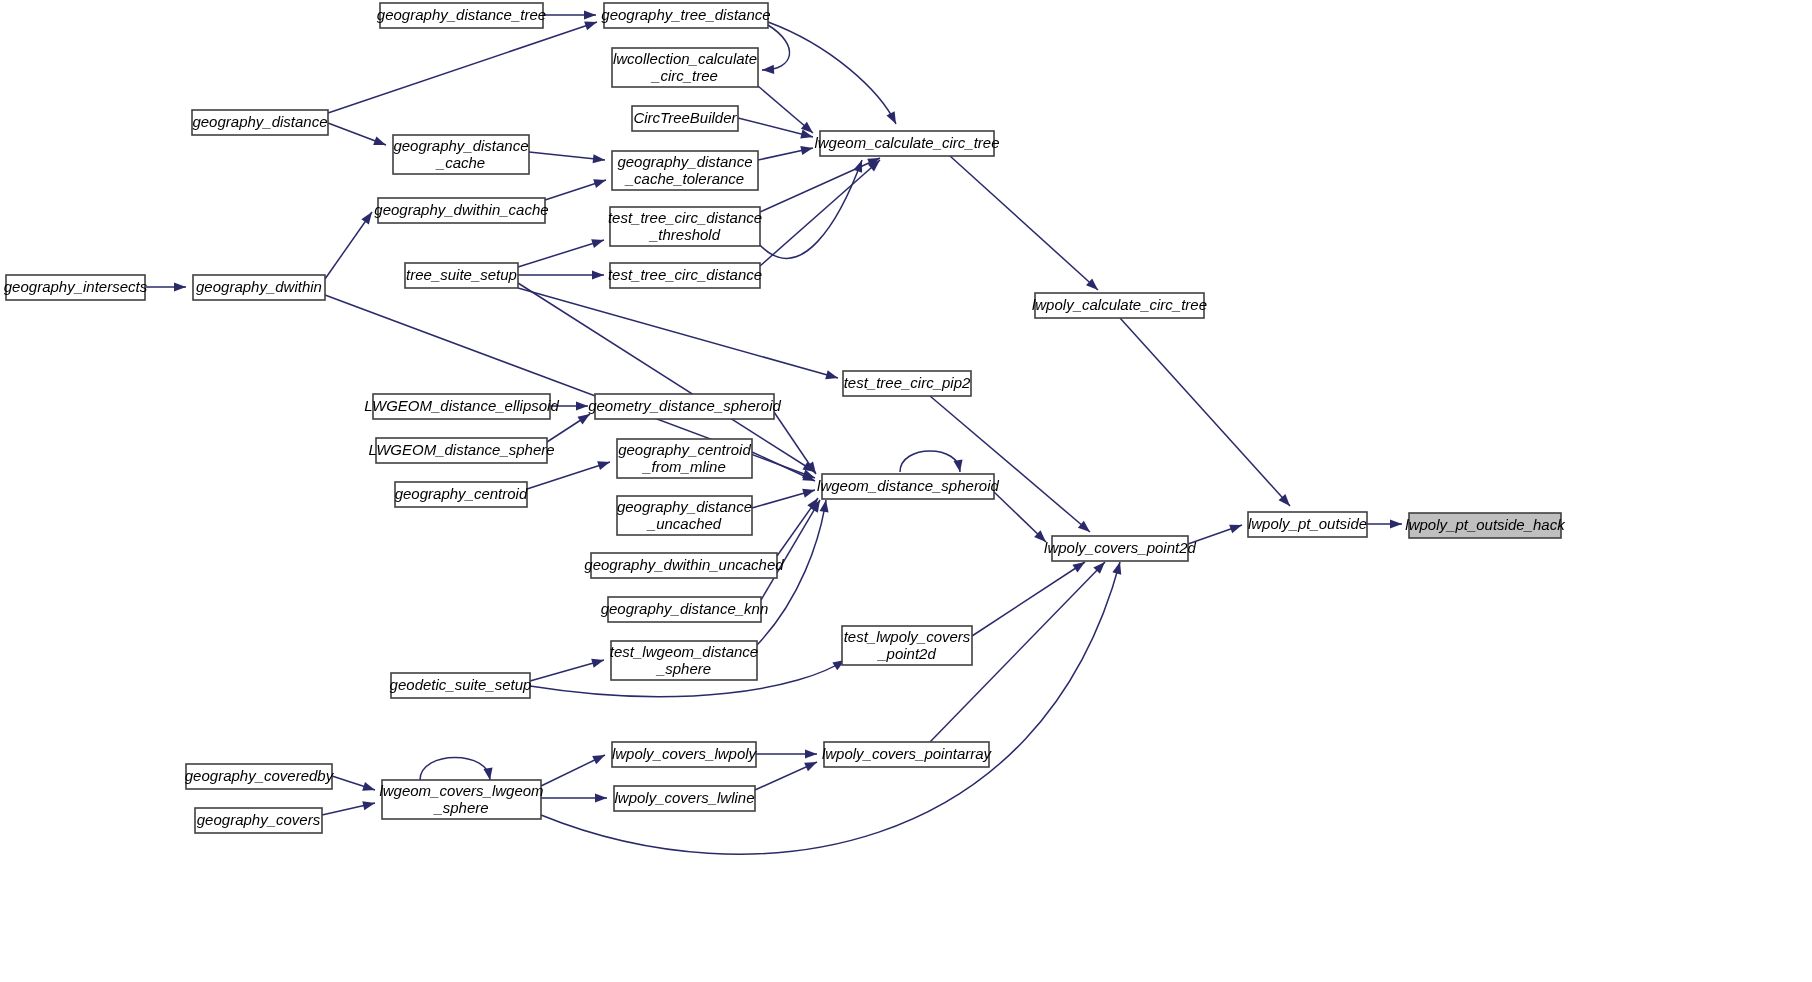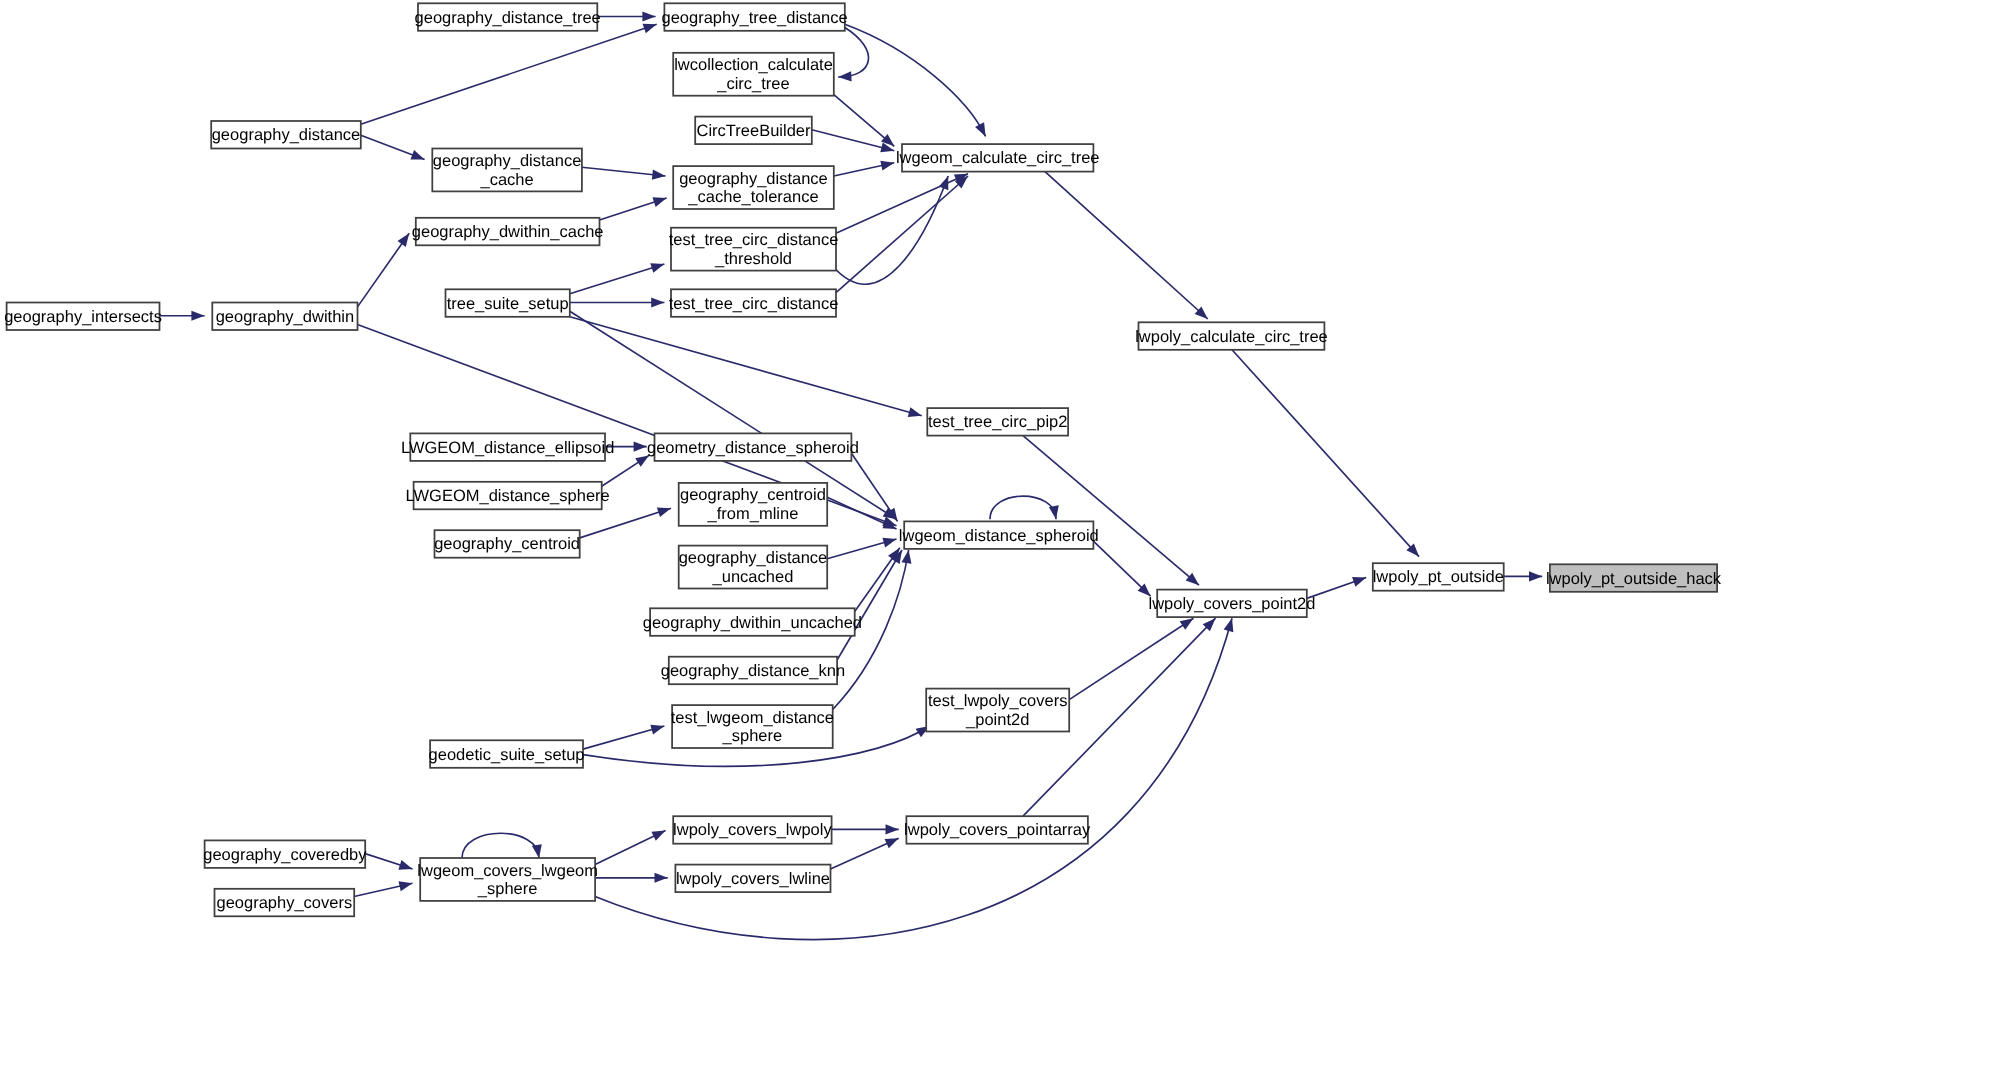--- a/index.html
+++ b/index.html
@@ -1,17 +1,17 @@
 <!DOCTYPE html>
 <html><head>
 <meta charset="utf-8">
 <style>
   html,body{margin:0;padding:0;background:#ffffff;}
   body{width:1812px;height:982px;overflow:hidden;font-family:"Liberation Sans",sans-serif;}
-  #graph{position:relative;width:1812px;height:982px;}
+  #graph{position:relative;width:1812px;height:982px;font-style:italic;}
   svg{position:absolute;top:0;left:0;width:1812px;height:982px;}
   .nodeLabel{
     font-family:"Liberation Sans",sans-serif;
     font-size:15px;
     fill:#000000;
     text-anchor:middle;
     dominant-baseline:middle;
   }
   .nodeBox{fill:#ffffff;stroke:#404040;stroke-width:1.6;}
   .nodeBox.hl{fill:#bfbfbf;stroke:#404040;}

